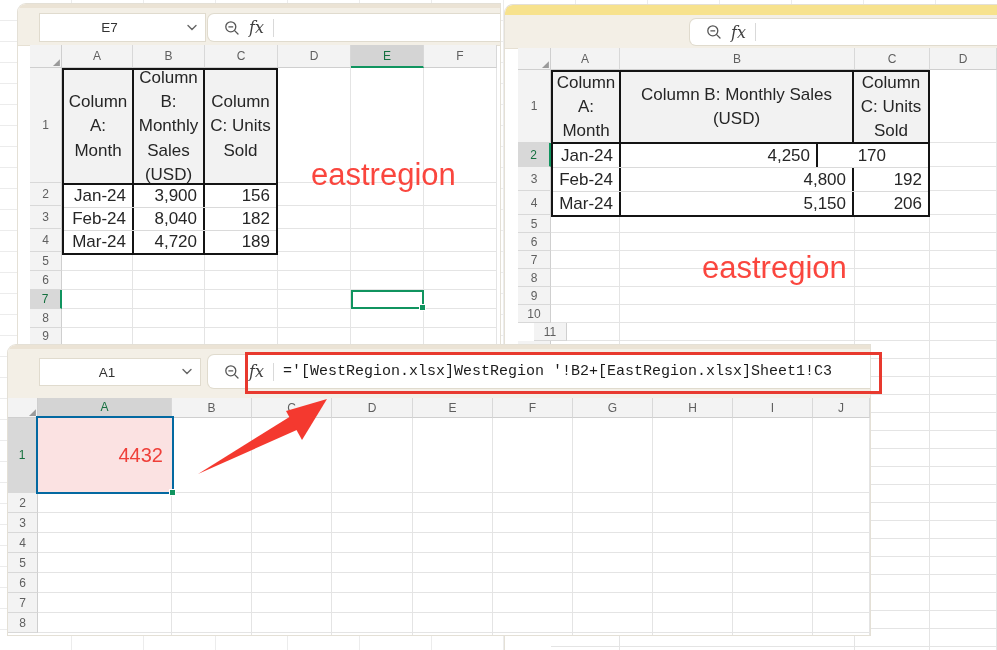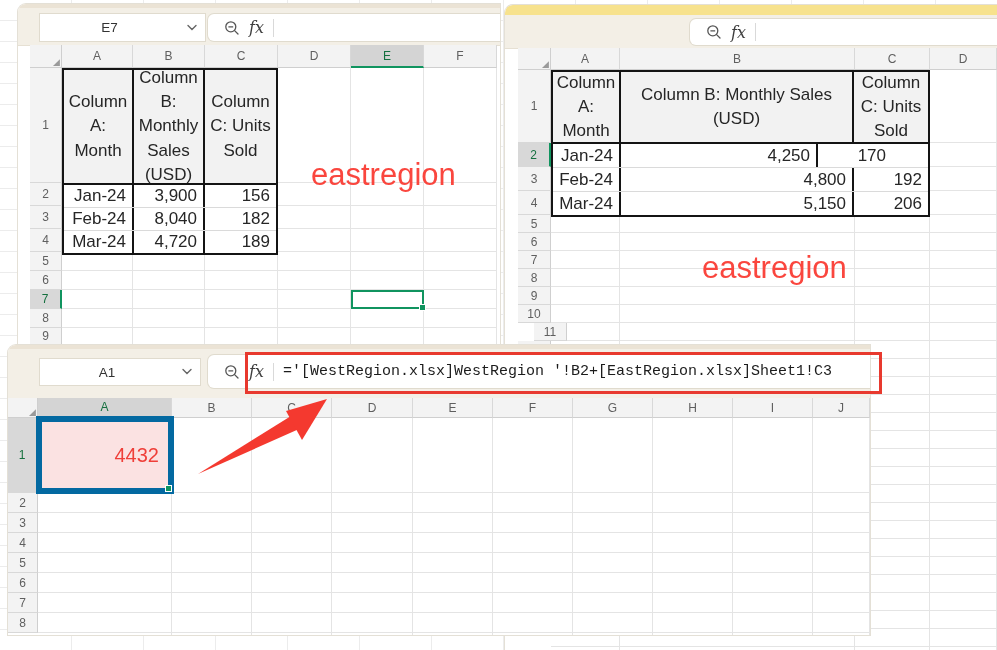--- a/index.html
+++ b/index.html
@@ -43,21 +43,21 @@
   .trow{display:flex;}
   .thead{border-bottom:2px solid #141414;background:#f2f2f2;}
   .trow.r + .trow.r{border-top:1px solid #dadada;}
   .tc{border-right:2px solid #141414;box-sizing:border-box;display:flex;align-items:center;justify-content:center;text-align:center;font-size:17px;color:#262626;padding:0 3px;}
   .tc:last-child{border-right:none;}
   .tc.num{justify-content:flex-end;text-align:right;padding-right:6px;}
   .th{line-height:1.42;}
   
   .selbox{position:absolute;border:2px solid #10945f;box-sizing:border-box;z-index:5;}
   .handle{position:absolute;right:-4px;bottom:-4px;width:7px;height:7px;background:#10945f;border:1px solid #fff;box-sizing:border-box;cursor:crosshair;}
-  #a1-cell{position:absolute;left:28px;top:18px;width:138px;height:78px;border:6px solid #0369a1;box-sizing:border-box;background:#fbe2e2;display:flex;align-items:center;justify-content:flex-end;padding-right:9px;font-size:20px;color:#ef3f39;z-index:5;}
+  #a1-cell{position:absolute;left:28px;top:18px;width:138px;height:78px;border:2px solid #0369a1;box-sizing:border-box;background:#fbe2e2;display:flex;align-items:center;justify-content:flex-end;padding-right:9px;font-size:20px;color:#ef3f39;z-index:5;}
   
   .ann{position:absolute;font-size:31px;color:#fa463e;z-index:46;white-space:nowrap;}
   #redbox{position:absolute;left:245px;top:352px;width:637px;height:42px;border:3px solid #e8392e;box-sizing:border-box;z-index:44;}
   #arrow-svg{position:absolute;left:190px;top:392px;z-index:45;}
   .icon-btn{display:flex;align-items:center;cursor:pointer;}
 </style>
 </head>
 <body>
 
 <div id="canvas">

